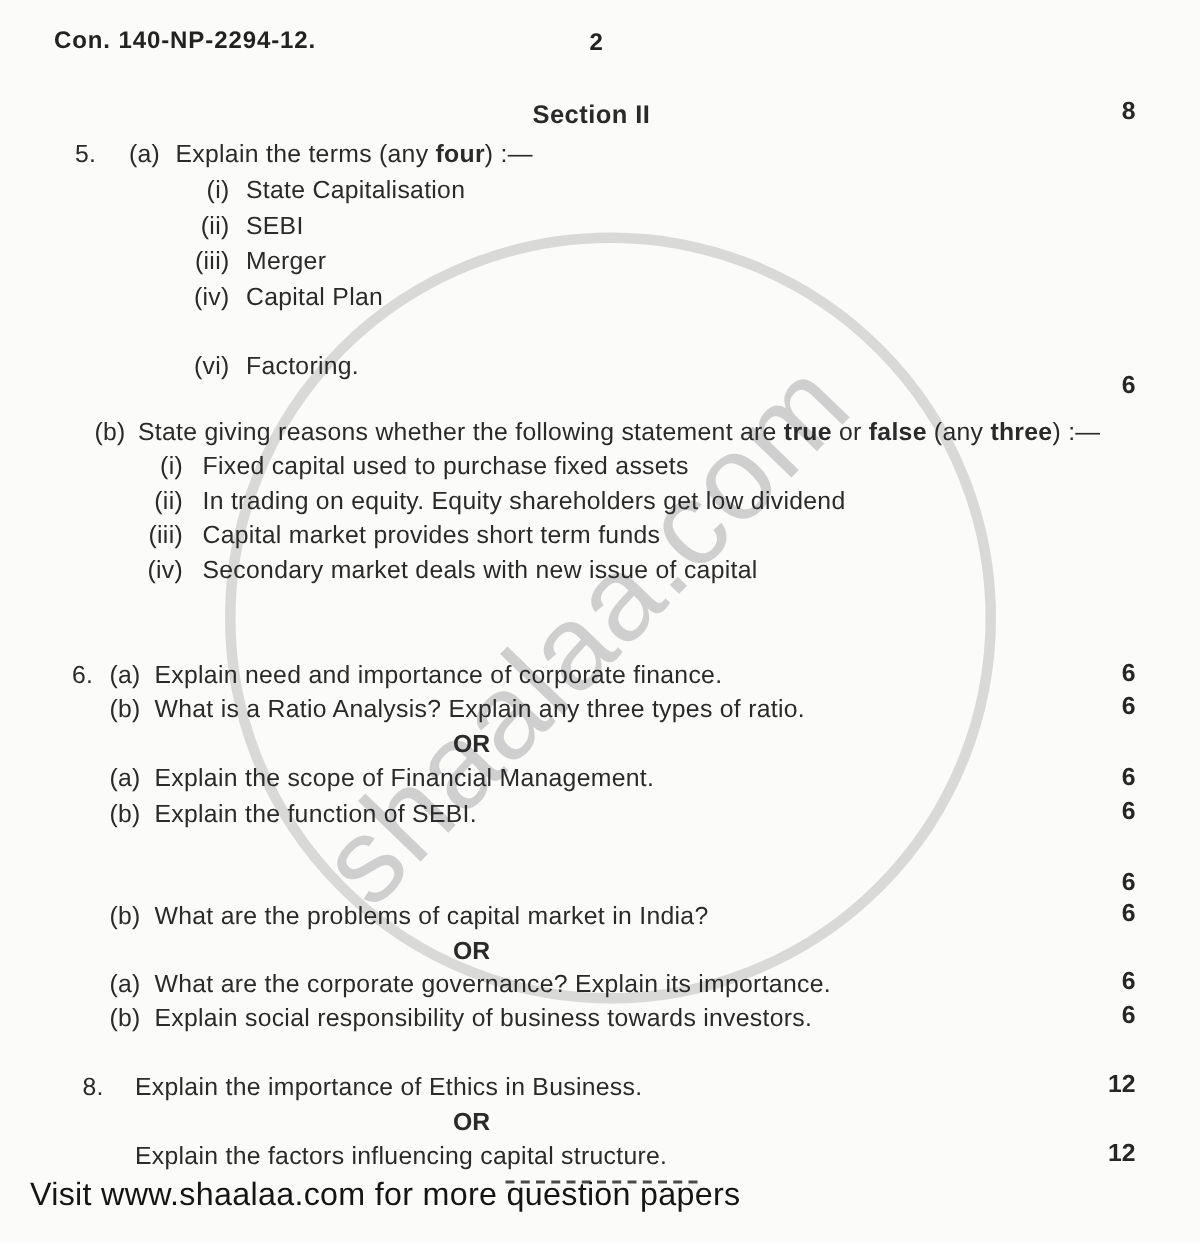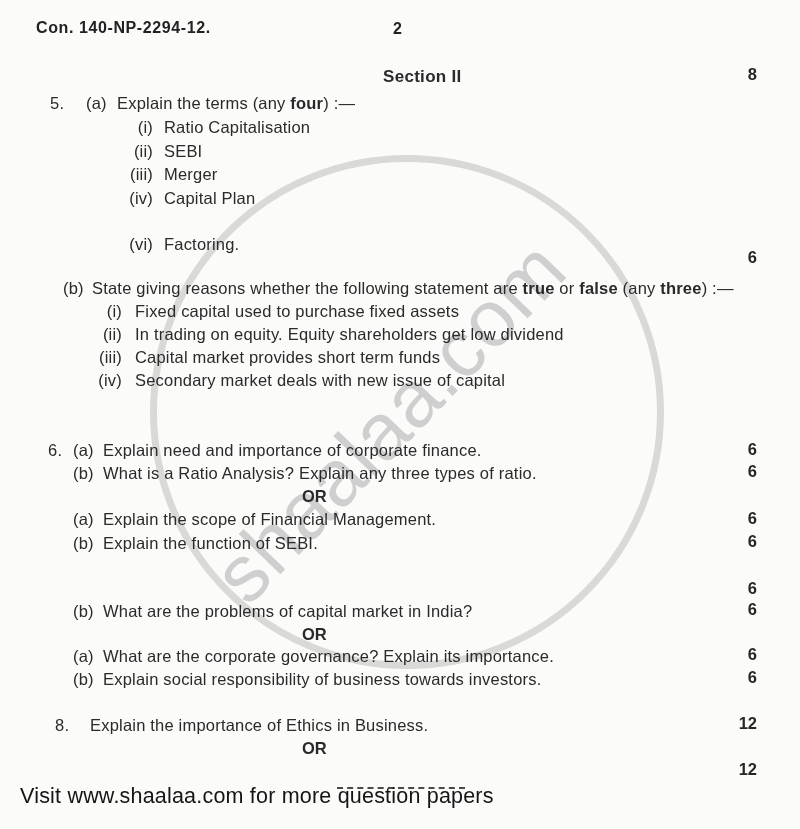--- a/index.html
+++ b/index.html
@@ -44,28 +44,28 @@
 <body>
 
 <div class="page">
 
   <div class="wm-circle"></div>
   <div class="wm-text">shaalaa.com</div>
 
   <div class="abs hdr" style="left:36px;top:19px;">Con. 140-NP-2294-12.</div>
   <div class="abs hdr" style="left:393px;top:20px;">2</div>
 
-  <div class="abs sect" style="left:383px;top:67px;">Section II</div>
+  <div class="abs sect" style="left:355px;top:67px;">Section II</div>
   <div class="marks" style="top:65px;">8</div>
 
   <div class="abs line" style="left:50px;top:94px;">
     <span class="qnum5">5.</span><span class="qlab5">(a)</span><span><span>Explain the terms (any </span><span class="b">four</span><span>) :—</span></span>
   </div>
 
-  <div class="abs line item5a" style="left:50px;top:118px;"><span class="num">(i)</span><span class="txt">Ratio Capitalisation</span></div>
+  <div class="abs line item5a" style="left:50px;top:118px;"><span class="num">(i)</span><span class="txt">State Capitalisation</span></div>
   <div class="abs line item5a" style="left:50px;top:142px;"><span class="num">(ii)</span><span class="txt">SEBI</span></div>
   <div class="abs line item5a" style="left:50px;top:165px;"><span class="num">(iii)</span><span class="txt">Merger</span></div>
   <div class="abs line item5a" style="left:50px;top:189px;"><span class="num">(iv)</span><span class="txt">Capital Plan</span></div>
   <div class="abs line item5a" style="left:50px;top:235px;"><span class="num">(vi)</span><span class="txt">Factoring.</span></div>
 
   <div class="marks" style="top:248px;">6</div>
   <div class="abs line" style="left:63px;top:279px;">
     <span style="display:inline-block;width:29px;">(b)</span><span><span>State giving reasons whether the following statement are </span><span class="b">true</span><span> or </span><span class="b">false</span><span> (any </span><span class="b">three</span><span>) :—</span></span>
   </div>
 
@@ -105,18 +105,21 @@
   <div class="abs line" style="left:73px;top:670px;">
     <span class="qlab6">(b)</span><span>Explain social responsibility of business towards investors.</span>
   </div>
   <div class="marks" style="top:668px;">6</div>
 
   <div class="abs line" style="left:55px;top:716px;">
     <span class="qnum8">8.</span><span>Explain the importance of Ethics in Business.</span>
   </div>
   <div class="marks" style="top:714px;">12</div>
   <div class="abs orrow" style="left:302px;top:739px;">OR</div>
+  <div class="abs line" style="left:90px;top:762px;">
+    <span>Explain the factors influencing capital structure.</span>
+  </div>
   <div class="marks" style="top:760px;">12</div>
 
   <div class="dash-rule"></div>
   <div class="abs footer" style="left:20px;top:784px;">Visit www.shaalaa.com for more question papers</div>
 
 </div>
 
 </body></html>

